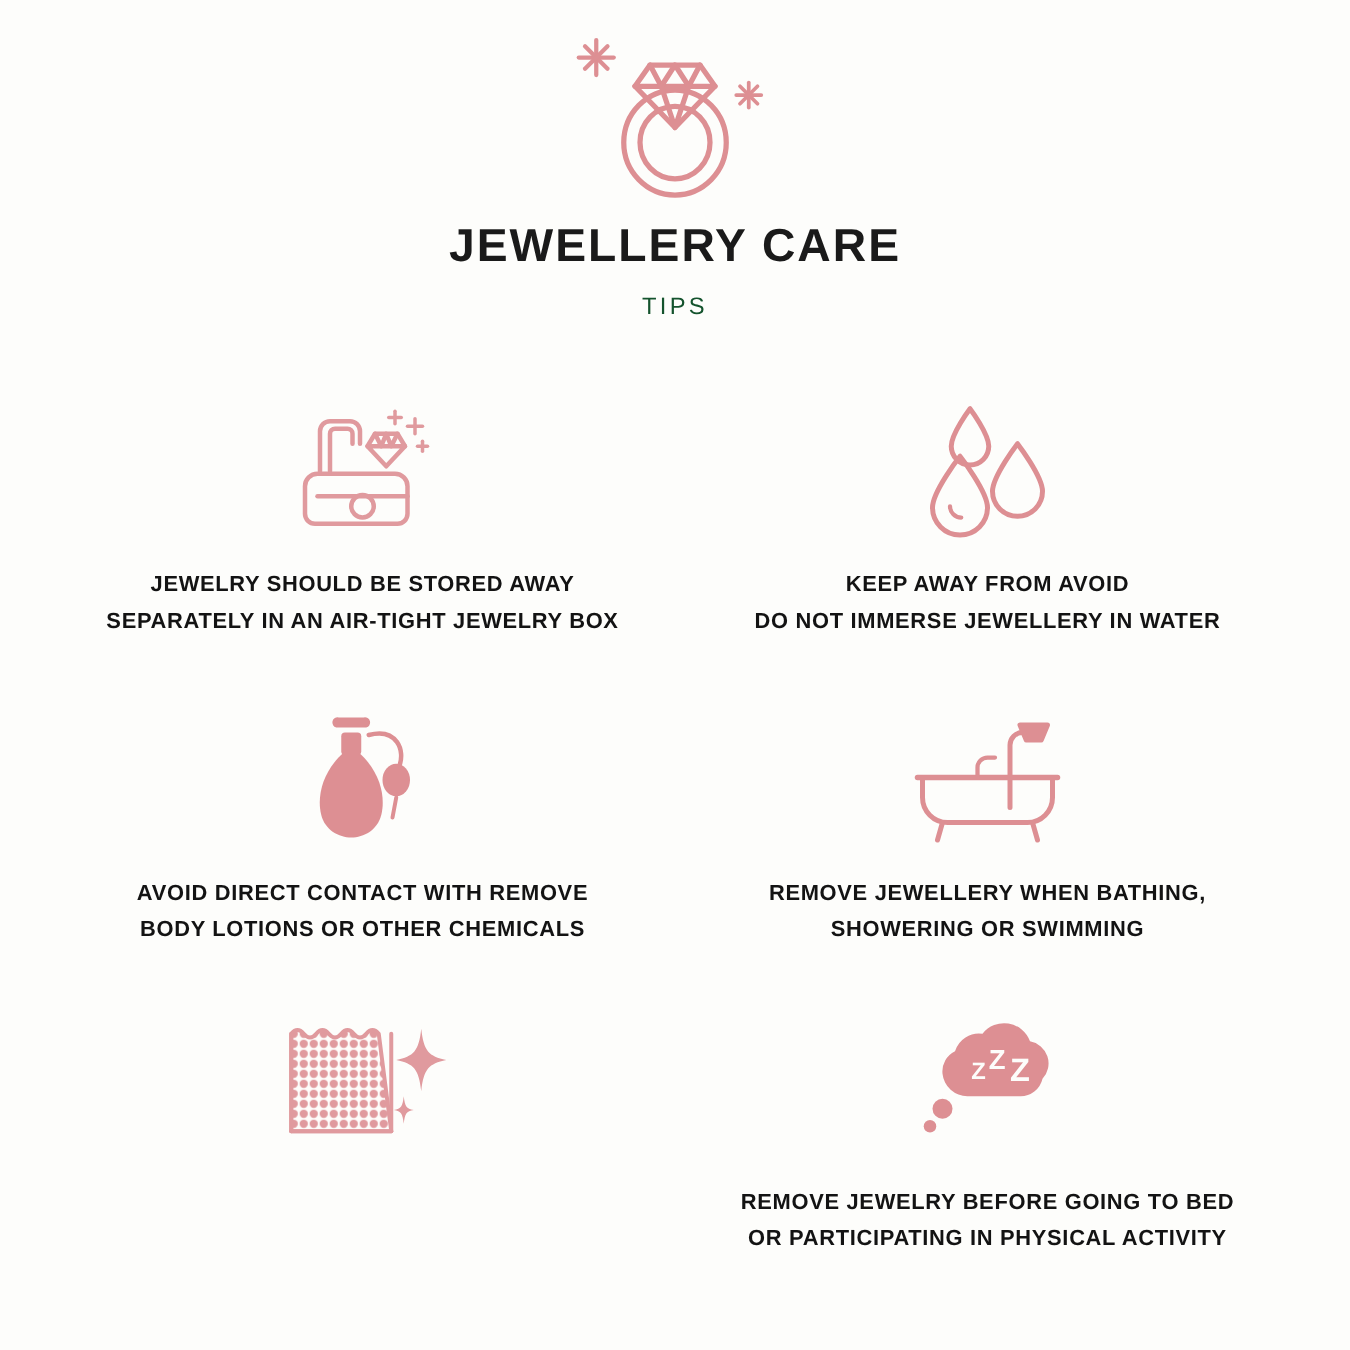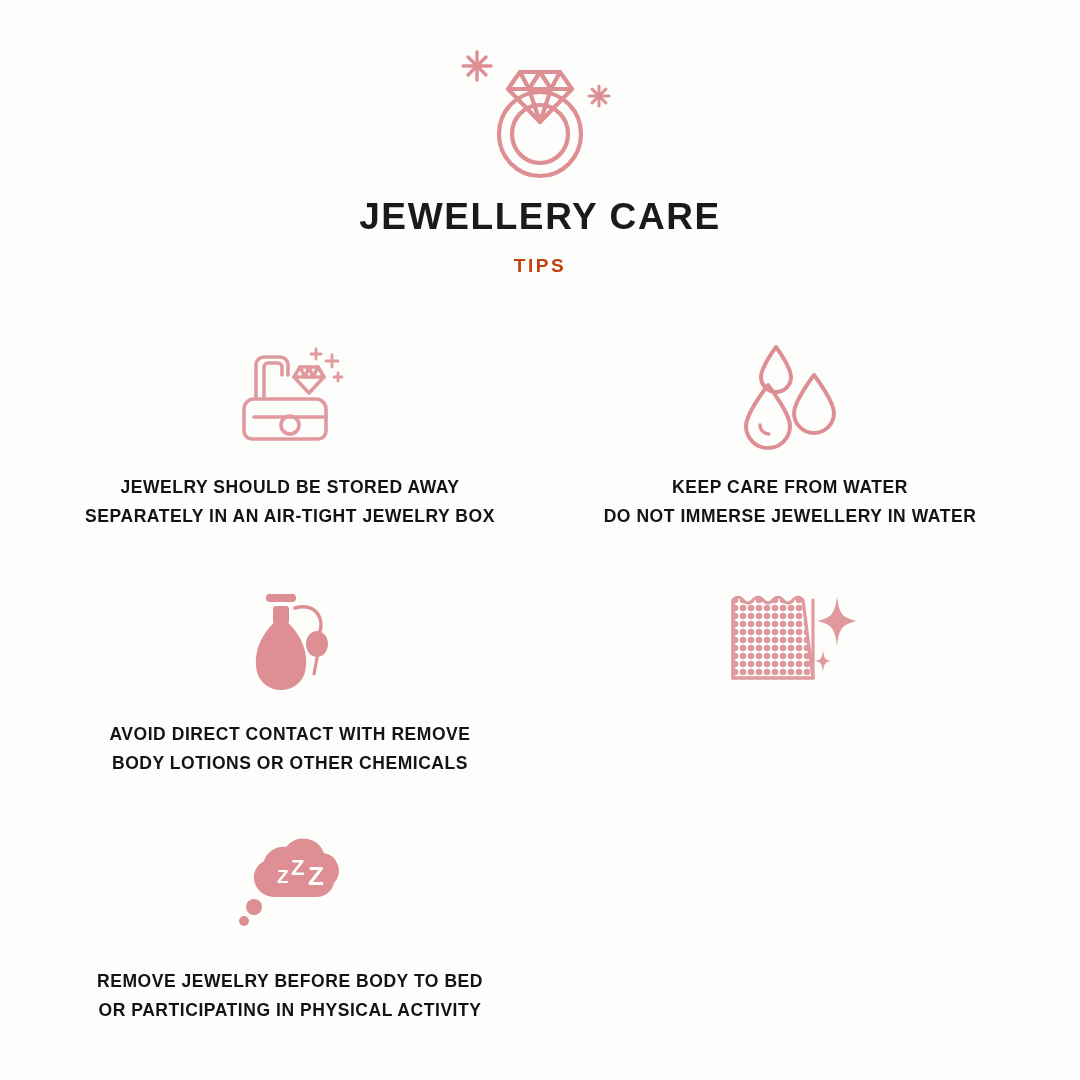--- a/index.html
+++ b/index.html
@@ -14,21 +14,20 @@
     overflow: hidden;
   }
   .page {
     position: relative;
     width: 1080px;
     height: 820px;
     box-sizing: border-box;
     display: flex;
     flex-direction: column;
     align-items: center;
-    margin-top: 20px;
   }
 
   
   .hero-icon {
     margin-top: 14px;
     width: 200px;
     height: 150px;
     display: flex;
     align-items: center;
     justify-content: center;
@@ -37,23 +36,23 @@
     font-size: 37px;
     font-weight: bold;
     letter-spacing: 1.6px;
     color: #1a1a1a;
     text-align: center;
     line-height: 1;
     margin-top: 14px;
   }
   .subtitle {
     font-size: 19px;
-    font-weight: bold;
+    font-weight: normal;
     letter-spacing: 2.6px;
-    color: #c2410c;
+    color: #14532d;
     text-align: center;
     margin-top: 20px;
   }
   .divider {
     width: 632px;
     height: 2px;
     background: #1a1a1a;
     margin-top: 26px;
   }
 
@@ -161,21 +160,21 @@
         <svg width="120" height="124" viewBox="0 0 120 124" fill="none" stroke="#dd8f93" stroke-width="4" stroke-linecap="round" stroke-linejoin="round">
 
           <path d="M46 14 C46 14 31 34 31 44 a15 15 0 0 0 30 0 C61 34 46 14 46 14 Z"></path>
 
           <path d="M38 52 C38 52 16 80 16 93 a22 22 0 0 0 44 0 C60 80 38 52 38 52 Z"></path>
           <path d="M30 92 a9 9 0 0 0 9 9" stroke-width="3.4"></path>
 
           <path d="M84 42 C84 42 64 68 64 80 a20 20 0 0 0 40 0 C104 68 84 42 84 42 Z"></path>
         </svg>
       </div>
-      <div class="caption">KEEP CARE FROM WATER
+      <div class="caption">KEEP AWAY FROM AVOID
 DO NOT IMMERSE JEWELLERY IN WATER</div>
     </div>
 
     <div class="cell">
       <div class="art">
         <svg width="130" height="124" viewBox="0 0 130 124" fill="#dd8f93" stroke="#dd8f93" stroke-width="3.4" stroke-linecap="round" stroke-linejoin="round">
 
           <path d="M50 42 C34 56 28 76 32 92 c3 12 14 18 24 18 s21 -6 24 -18 c4 -16 -2 -36 -18 -50 z" fill="#dd8f93" stroke="none"></path>
 
           <rect x="48" y="26" width="16" height="18" rx="3" fill="#dd8f93" stroke="none"></rect>
@@ -186,20 +185,40 @@
 
           <ellipse cx="92" cy="64" rx="11" ry="13" fill="#dd8f93" stroke="none"></ellipse>
 
           <path d="M92 78 l-3 16" fill="none" stroke="#dd8f93" stroke-width="3.2"></path>
         </svg>
       </div>
       <div class="caption">AVOID DIRECT CONTACT WITH REMOVE
 BODY LOTIONS OR OTHER CHEMICALS</div>
     </div>
 
+    <div class="cell">
+      <div class="art">
+        <svg width="140" height="124" viewBox="0 0 140 124" fill="none" stroke="#dd8f93" stroke-width="4" stroke-linecap="round" stroke-linejoin="round">
+
+          <path d="M88 86 V36 a10 10 0 0 1 10 -10 h6"></path>
+
+          <path d="M96 20 h22 l-5 12 h-12 z" fill="#dd8f93" stroke="#dd8f93"></path>
+
+          <path d="M18 62 h104 v16 a20 20 0 0 1 -20 20 H38 a20 20 0 0 1 -20 -20 z"></path>
+          <path d="M14 62 h112" stroke-width="4.4"></path>
+
+          <path d="M34 98 l-4 14"></path>
+          <path d="M106 98 l4 14"></path>
+
+          <path d="M62 62 v-8 a8 8 0 0 1 8 -8 h6" stroke-width="3.4"></path>
+        </svg>
+      </div>
+      <div class="caption">REMOVE JEWELLERY WHEN BATHING,
+SHOWERING OR SWIMMING</div>
+    </div>
 
     <div class="cell">
       <div class="art">
         <svg width="150" height="124" viewBox="0 0 150 124" fill="none" stroke="#e09a9e" stroke-width="3.2" stroke-linecap="round" stroke-linejoin="round">
           <defs>
             <pattern id="dots" width="8" height="8" patternUnits="userSpaceOnUse">
               <circle cx="4" cy="4" r="1.7" fill="#e6a7ab"></circle>
             </pattern>
           </defs>
 
@@ -222,18 +241,18 @@
           <circle cx="34" cy="80" r="8"></circle>
           <circle cx="24" cy="94" r="5"></circle>
 
           <g fill="#fdfdfb" font-family="'Liberation Sans', sans-serif" font-weight="bold">
             <text x="57" y="56" font-size="19">Z</text>
             <text x="71" y="48" font-size="22">Z</text>
             <text x="88" y="58" font-size="26">Z</text>
           </g>
         </svg>
       </div>
-      <div class="caption">REMOVE JEWELRY BEFORE BODY TO BED
+      <div class="caption">REMOVE JEWELRY BEFORE GOING TO BED
 OR PARTICIPATING IN PHYSICAL ACTIVITY</div>
     </div>
 
   </div>
 </div>
 
 </body></html>

